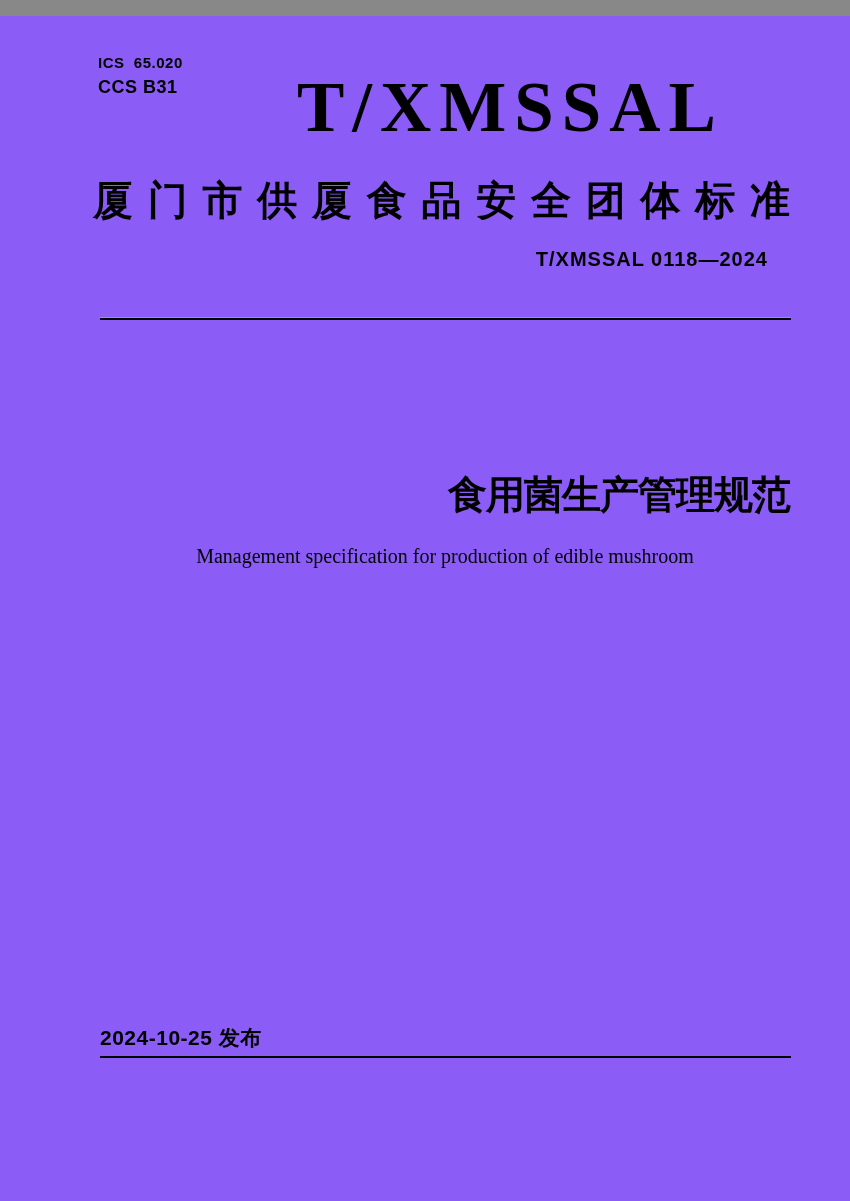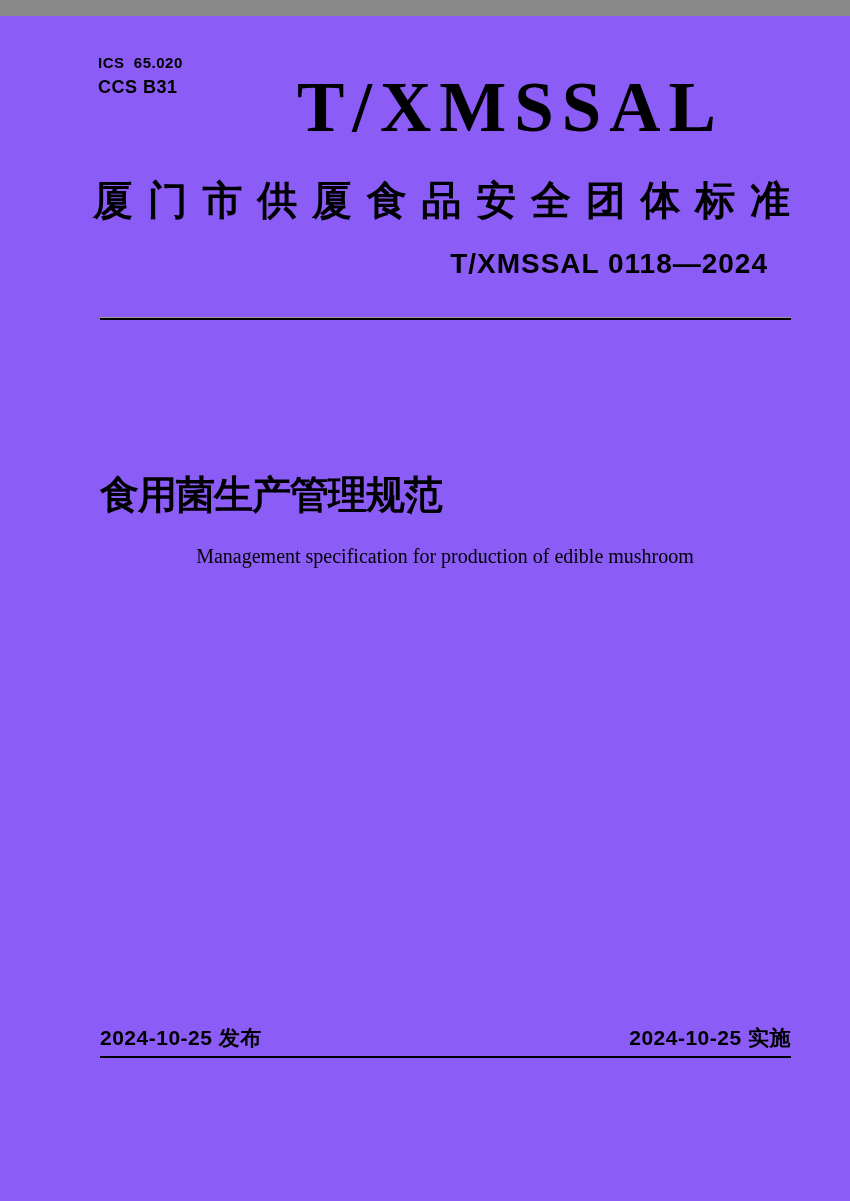--- a/index.html
+++ b/index.html
@@ -52,40 +52,40 @@
     justify-content: space-between;
     font-size: 40px;
     line-height: 1.15;
     font-weight: bold;
     white-space: nowrap;
   }
   .std-number {
     position: absolute;
     right: 82px;
     top: 232px;
-    font-size: 28px;
+    font-size: 20px;
     font-weight: bold;
     letter-spacing: 1px;
     white-space: pre;
   }
   .rule-top {
     position: absolute;
     left: 100px;
     top: 301px;
     width: 691px;
     height: 3px;
     background: #000;
     border-top: 1px solid #9a9a9a;
   }
   .main-title {
     position: absolute;
     left: 100px;
     top: 456px;
     width: 690px;
-    text-align: left;
+    text-align: right;
     font-size: 39px;
     line-height: 1.2;
     font-weight: bold;
     letter-spacing: -1px;
     white-space: nowrap;
   }
   .subtitle-en {
     position: absolute;
     left: 100px;
     top: 527px;
@@ -162,19 +162,18 @@
   <div class="std-number">T/XMSSAL 0118—2024</div>
 
   <div class="rule-top"></div>
 
   <div class="main-title">食用菌生产管理规范</div>
 
   <div class="subtitle-en">Management specification for production of edible mushroom</div>
 
   <div class="dates-row">
     <span>2024-10-25 发布</span>
-    <span>2024-10-25 实施</span>
   </div>
 
   <div class="footer-rule"></div>
 
 
 </div>
 
 </body></html>

